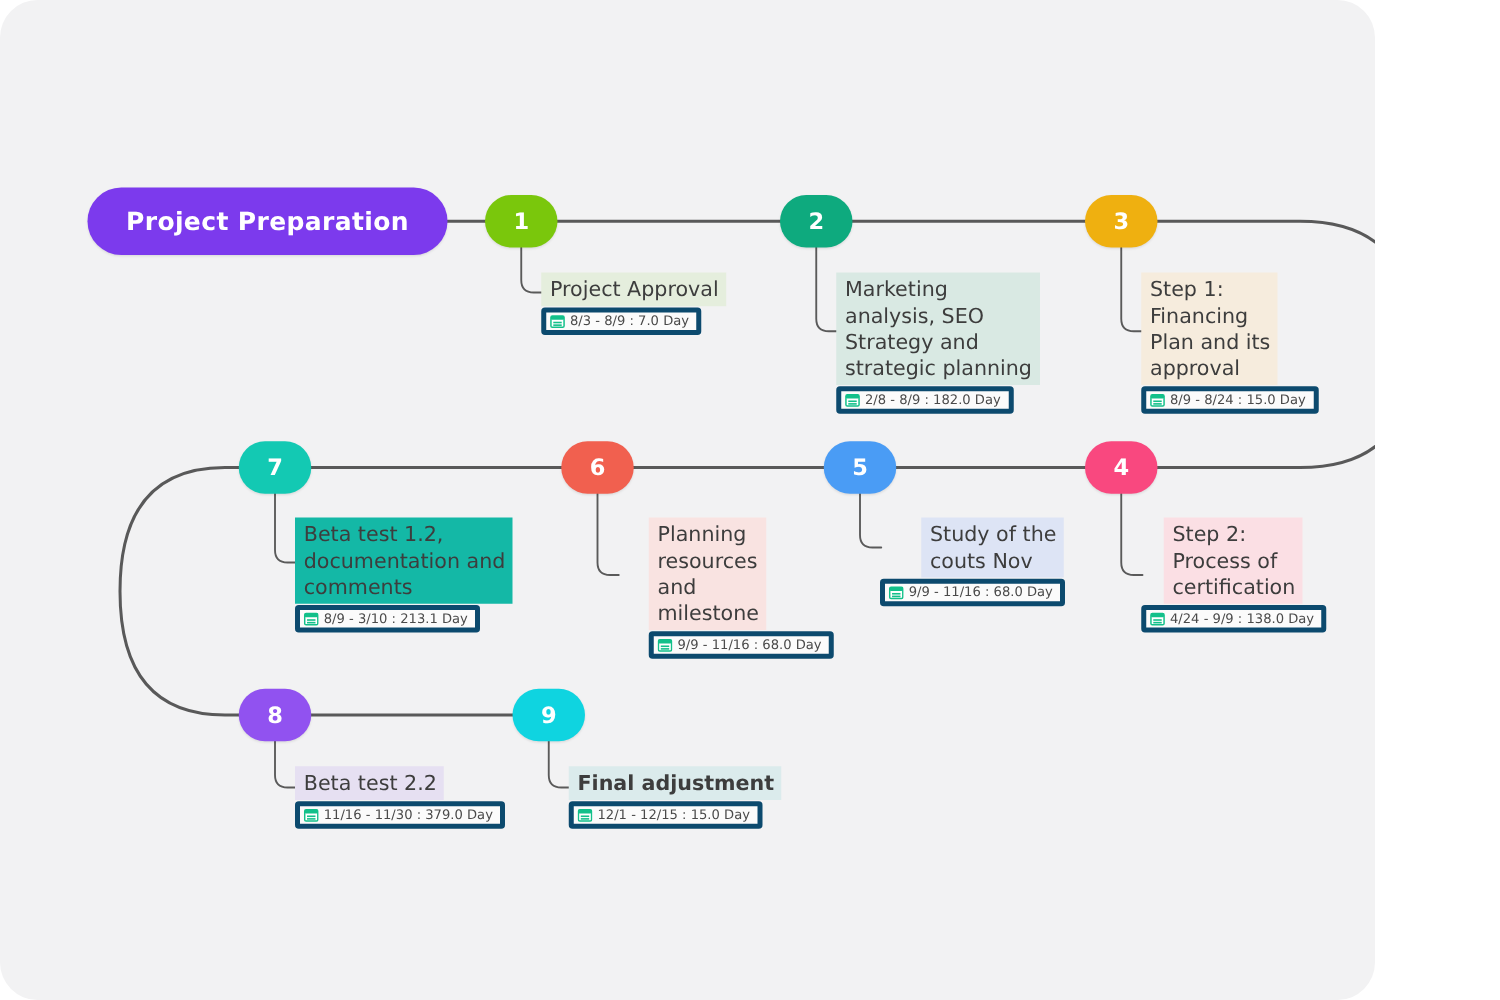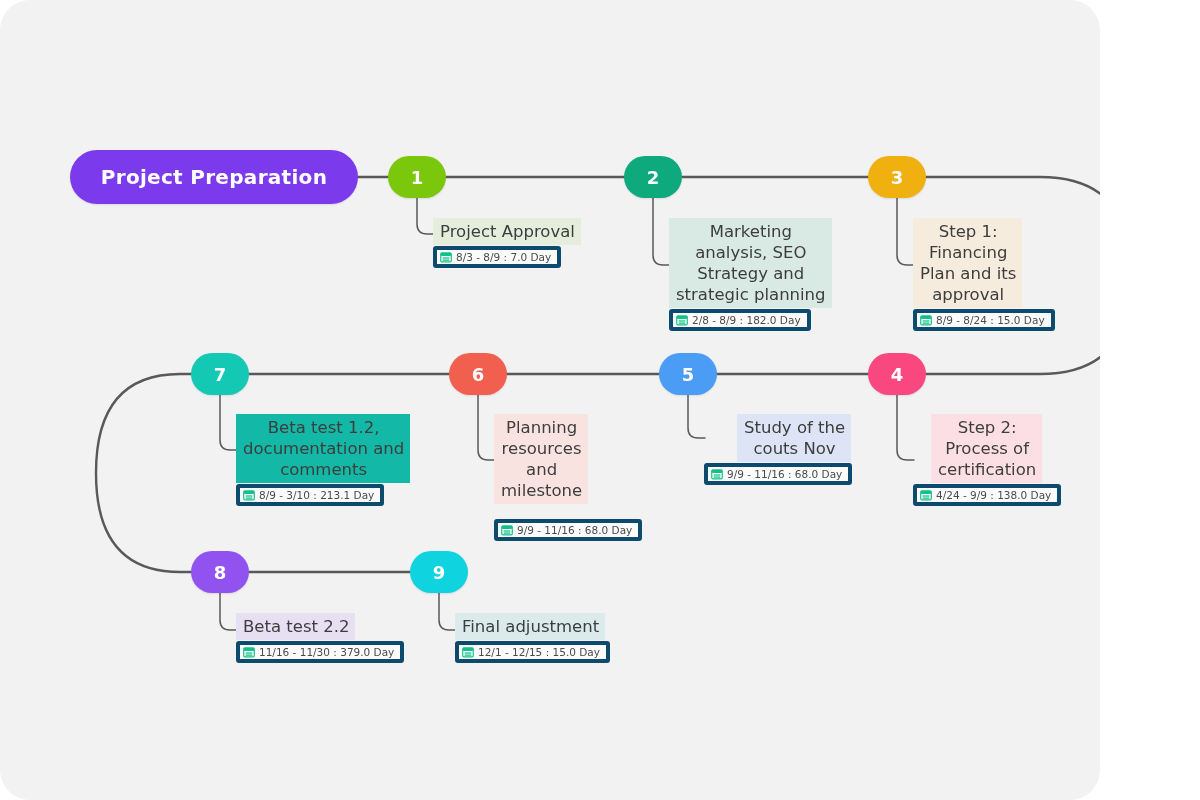--- a/index.html
+++ b/index.html
@@ -8,21 +8,20 @@
     background: #ffffff;
     font-family: "DejaVu Sans", sans-serif;
     overflow: hidden;
   }
   #canvas {
     position: relative;
     width: 1100px; height: 800px;
     background: #f2f2f3;
     border-radius: 30px;
     overflow: hidden;
-    text-align: center;
   }
   #wires { position: absolute; inset: 0; width: 1200px; height: 800px; pointer-events: none; }
 
   
   .root-pill {
     position: absolute;
     left: 70px; top: 150px;
     width: 288px; height: 54px;
     background: #7c3aed;
     border-radius: 27px;
@@ -201,21 +200,21 @@
       <svg class="cal-icon" viewBox="0 0 16 16" xmlns="http://www.w3.org/2000/svg">
         <rect x="1" y="2.5" width="14" height="12" rx="1.5" fill="#ffffff" stroke="#12c08a" stroke-width="1.6"></rect>
         <rect x="1" y="2.5" width="14" height="4" rx="1.5" fill="#12c08a"></rect>
         <rect x="3.5" y="8.5" width="9" height="1.7" fill="#12c08a"></rect>
         <rect x="3.5" y="11.3" width="9" height="1.7" fill="#12c08a"></rect>
       </svg>
       <span>9/9 - 11/16 : 68.0 Day</span>
     </div>
   </div>
 
-  <div class="topic" style="left:494px; top:414px;gap:14px;">
+  <div class="topic" style="left:519px; top:414px;">
     <div class="topic-label" style="background: rgb(249, 227, 225);">Planning
 resources
 and
 milestone</div>
     <div class="date-badge">
       <svg class="cal-icon" viewBox="0 0 16 16" xmlns="http://www.w3.org/2000/svg">
         <rect x="1" y="2.5" width="14" height="12" rx="1.5" fill="#ffffff" stroke="#12c08a" stroke-width="1.6"></rect>
         <rect x="1" y="2.5" width="14" height="4" rx="1.5" fill="#12c08a"></rect>
         <rect x="3.5" y="8.5" width="9" height="1.7" fill="#12c08a"></rect>
         <rect x="3.5" y="11.3" width="9" height="1.7" fill="#12c08a"></rect>
@@ -246,21 +245,21 @@
         <rect x="1" y="2.5" width="14" height="12" rx="1.5" fill="#ffffff" stroke="#12c08a" stroke-width="1.6"></rect>
         <rect x="1" y="2.5" width="14" height="4" rx="1.5" fill="#12c08a"></rect>
         <rect x="3.5" y="8.5" width="9" height="1.7" fill="#12c08a"></rect>
         <rect x="3.5" y="11.3" width="9" height="1.7" fill="#12c08a"></rect>
       </svg>
       <span>11/16 - 11/30 : 379.0 Day</span>
     </div>
   </div>
 
   <div class="topic" style="left:455px; top:613px;">
-    <div class="topic-label" style="background: rgb(219, 235, 236);">Final adjustment</div>
+    <div class="topic-label" style="background: rgb(219, 235, 236); font-weight: bold;">Final adjustment</div>
     <div class="date-badge">
       <svg class="cal-icon" viewBox="0 0 16 16" xmlns="http://www.w3.org/2000/svg">
         <rect x="1" y="2.5" width="14" height="12" rx="1.5" fill="#ffffff" stroke="#12c08a" stroke-width="1.6"></rect>
         <rect x="1" y="2.5" width="14" height="4" rx="1.5" fill="#12c08a"></rect>
         <rect x="3.5" y="8.5" width="9" height="1.7" fill="#12c08a"></rect>
         <rect x="3.5" y="11.3" width="9" height="1.7" fill="#12c08a"></rect>
       </svg>
       <span>12/1 - 12/15 : 15.0 Day</span>
     </div>
   </div>

